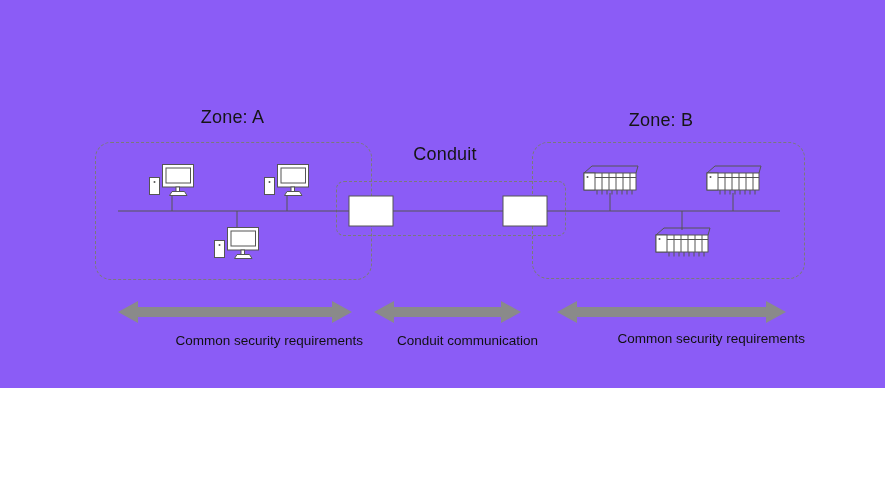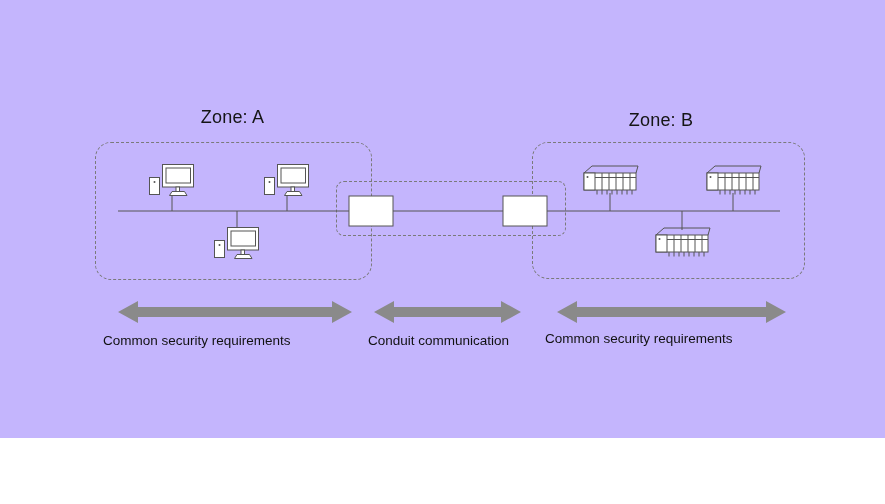--- a/index.html
+++ b/index.html
@@ -1,51 +1,52 @@
 <!DOCTYPE html>
 <html><head>
 <meta charset="utf-8">
 <style>
   * { margin:0; padding:0; box-sizing:border-box; }
   html,body { background:#ffffff; font-family:"Liberation Sans", sans-serif; }
-  .canvas { position:relative; width:885px; height:438px; background:#c4b5fd; overflow:hidden; }
+  .canvas { position:relative; width:885px; height:388px; background:#8b5cf6; overflow:hidden; }
 
   .zone-box { position:absolute; border:1px dashed #7a7a7a; border-radius:16px; background:transparent; }
   .zone-a   { left:95px;  top:142px; width:277px; height:138px; }
   .zone-b   { left:532px; top:142px; width:273px; height:137px; }
   .conduit-box { position:absolute; left:336px; top:181px; width:230px; height:55px;
                  border:1px dashed #7a7a7a; border-radius:8px; }
 
   .zone-title { position:absolute; font-size:18px; color:#151515; text-align:center; letter-spacing:0.2px; }
   .title-a { left:160px; top:107px; width:145px; }
   .title-conduit { left:385px; top:144px; width:120px; }
   .title-b { left:591px; top:110px; width:140px; }
 
   .art { position:absolute; left:0; top:0; }
 
   .ic  { fill:#ffffff; stroke:#555555; stroke-width:1; }
   .ln  { stroke:#555555; stroke-width:1; fill:none; }
   .dot { fill:#555555; stroke:none; }
   .arrow { fill:#8a8a8a; stroke:none; }
 
-  .arrow-label { position:absolute; font-size:13.5px; color:#111111; text-align:left; }
+  .arrow-label { position:absolute; font-size:13.5px; color:#111111; text-align:right; }
   .label-a { left:103px; top:333px; width:260px; }
   .label-conduit { left:368px; top:333px; width:170px; }
   .label-b { left:545px; top:331px; width:260px; }
 </style>
 </head>
 <body>
 
 <div class="canvas">
 
   <div class="zone-box zone-a"></div>
   <div class="conduit-box"></div>
   <div class="zone-box zone-b"></div>
 
   <div class="zone-title title-a">Zone: A</div>
+  <div class="zone-title title-conduit">Conduit</div>
   <div class="zone-title title-b">Zone: B</div>
 
   <svg class="art" width="885" height="504" viewBox="0 0 885 504">
     <defs>
       <g id="pc">
         <rect class="ic" x="0.5" y="14.5" width="10" height="17"></rect>
         <circle class="dot" cx="5.5" cy="19" r="1"></circle>
         <rect class="ic" x="13.5" y="1.5" width="31" height="22.5"></rect>
         <rect class="ic" x="17" y="5" width="24.5" height="15"></rect>
         <rect class="ic" x="27" y="24" width="3.5" height="4.5"></rect>

